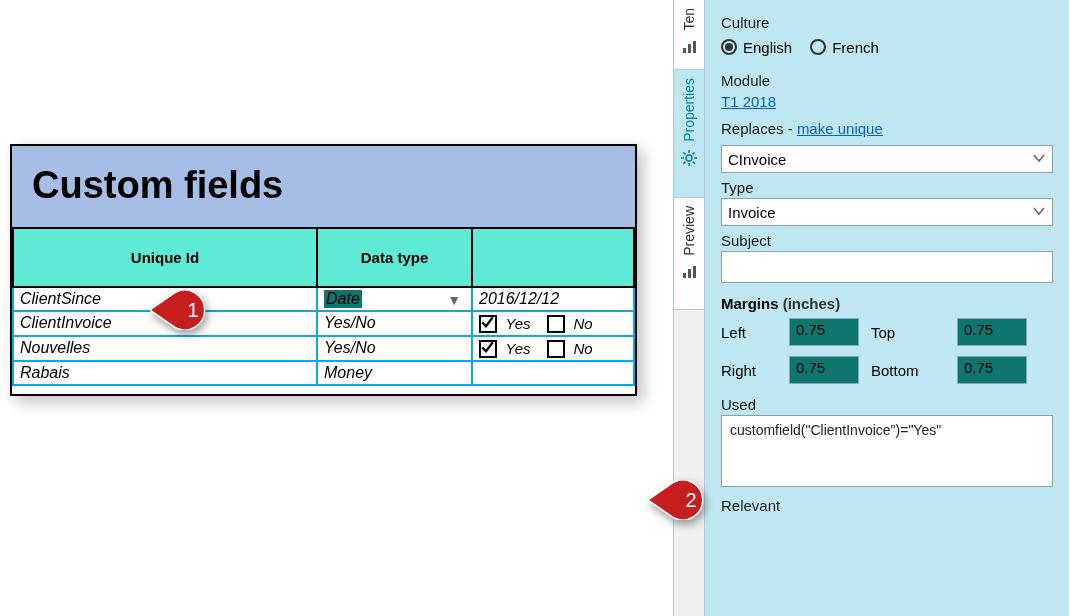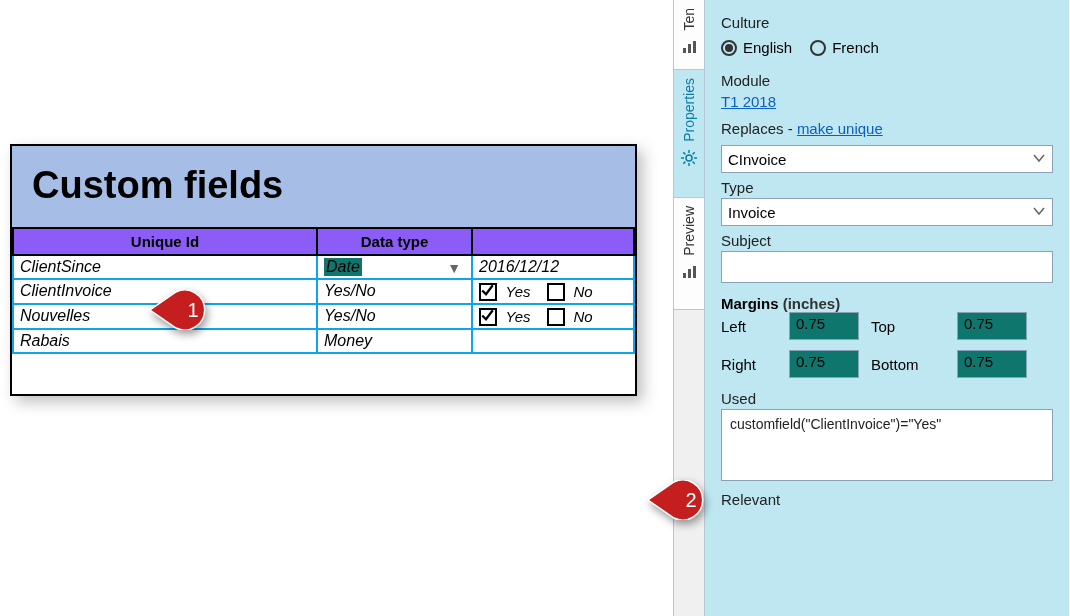--- a/index.html
+++ b/index.html
@@ -11,22 +11,22 @@
     position: absolute; left: 10px; top: 144px; width: 627px; height: 252px;
     border: 2px solid #000; box-shadow: 6px 6px 14px rgba(0,0,0,.25);
     background: #fff; overflow: hidden;
   }
   .left-title {
     background: #a6bee6; padding: 18px 20px 20px;
     font-size: 38px; font-weight: 700; color: #000;
   }
   .cf-table { width: 100%; border-collapse: collapse; }
   .cf-table th {
-    border: 2px solid #000; padding: 4px 6px; font-weight: 700; font-size: 15px;
-    text-align: center; background: #8b5cf6;
+    border: 2px solid #000; padding: 20px 6px; font-weight: 700; font-size: 15px;
+    text-align: center; background: #5eead4;
   }
   .cf-table td {
     border: 2px solid #0ea5e9; padding: 2px 6px; font-size: 16px; vertical-align: middle;
     height: 16px;
     font-style: italic;
   }
   .cf-table th:nth-child(1) { width: 304px; }
   .cf-table th:nth-child(2) { width: 155px; }
   .cf-table th:nth-child(3) { width: auto; }
   .cell-selected { background: #0f766e; display: inline-block; padding: 0 2px; }
@@ -69,42 +69,42 @@
   .tab.sel .tab-label { color: #0a7ea5; }
   .tab svg { width: 16px; height: 16px; }
   .tab-icon { color: #555; }
 
   .propbody {
     flex: 1; background: #bfe7f2; padding: 10px 16px 0 16px; overflow: hidden;
     display: flex; flex-direction: column; gap: 2px;
   }
   .grouplabel { font-size: 15px; color: #222; margin-top: 4px; }
   .radio-row { display: flex; gap: 18px; margin: 6px 0 10px; }
-  .radio { display: flex; align-items: center; gap: 6px; font-size: 15px; }
+  .radio { display: flex; gap: 6px; font-size: 15px; }
   .r-outer { width: 16px; height: 16px; border: 2px solid #333; border-radius: 50%; display: flex; align-items: center; justify-content: center; }
   .r-outer .dot { width: 8px; height: 8px; border-radius: 50%; background: #333; }
   .link { color: #0a5fc4; text-decoration: underline; font-size: 15px; }
   .module-line, .replaces-line { margin: 2px 0 6px; }
   .smalltxt { color: #222; font-size: 15px; }
   .sel-combo, .txt-in {
     background: #fff; border: 1px solid #8aa2b8; height: 28px; padding: 2px 6px; font-size: 15px;
     display: flex; align-items: center; justify-content: space-between;
   }
   .sel-combo svg { width: 14px; height: 14px; color: #666; }
   .txt-in input, .ta textarea {
     width: 100%; border: none; outline: none; font: inherit; background: transparent; color: #222;
   }
   .ta { background: #fff; border: 1px solid #8aa2b8; height: 72px; padding: 4px 6px; }
   .ta textarea { resize: none; height: 100%; }
   .subject-box { height: 32px; }
 
   .margins-block { margin-top: 10px; }
   .margins-block .hdr { font-weight: 700; font-size: 15px; }
   .margins-block .hdr .unit { font-weight: 700; color: #333; }
-  .margins-grid { display: grid; grid-template-columns: 56px 70px 74px 70px; column-gap: 12px; row-gap: 10px; align-items: center; }
+  .margins-grid { display: grid; grid-template-columns: 56px 70px 74px 70px; column-gap: 12px; row-gap: 10px; margin-top: 6px; align-items: center; }
   .margins-grid .mlab { font-size: 15px; }
   .margins-grid .m-in { background: #0f766e; border: 1px solid #8aa2b8; height: 28px; padding: 2px 6px; font-size: 15px; }
 </style>
 </head>
 <body>
 
 <div class="stage">
 
   <div class="left-panel">
     <div class="left-title">Custom fields</div>

